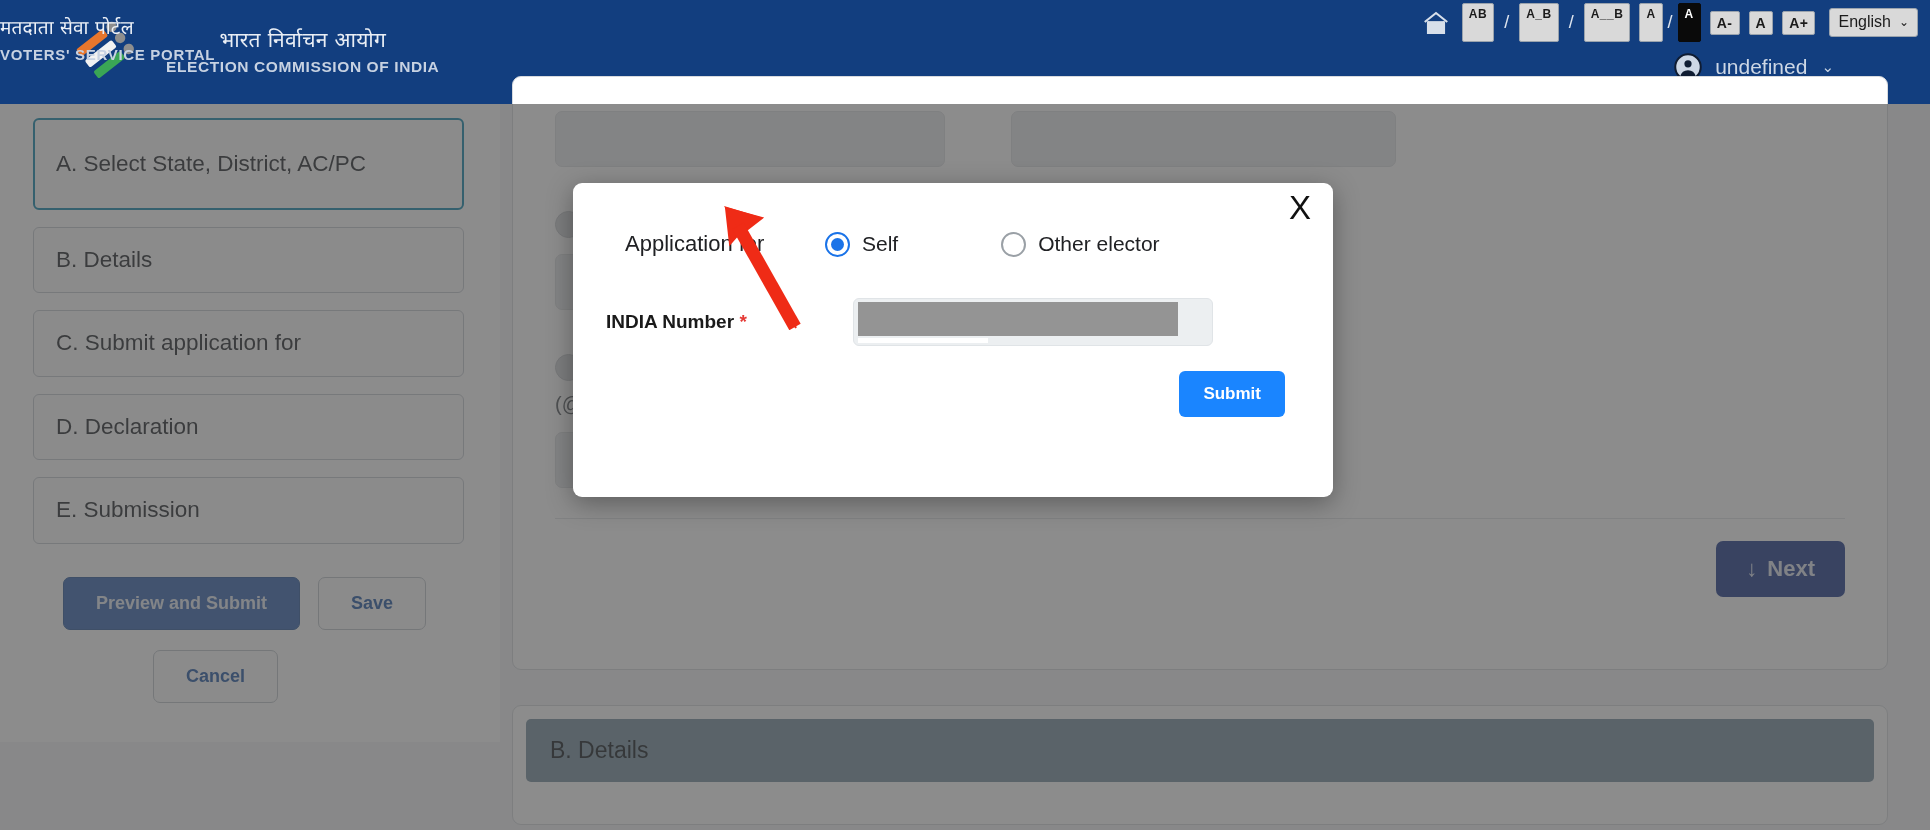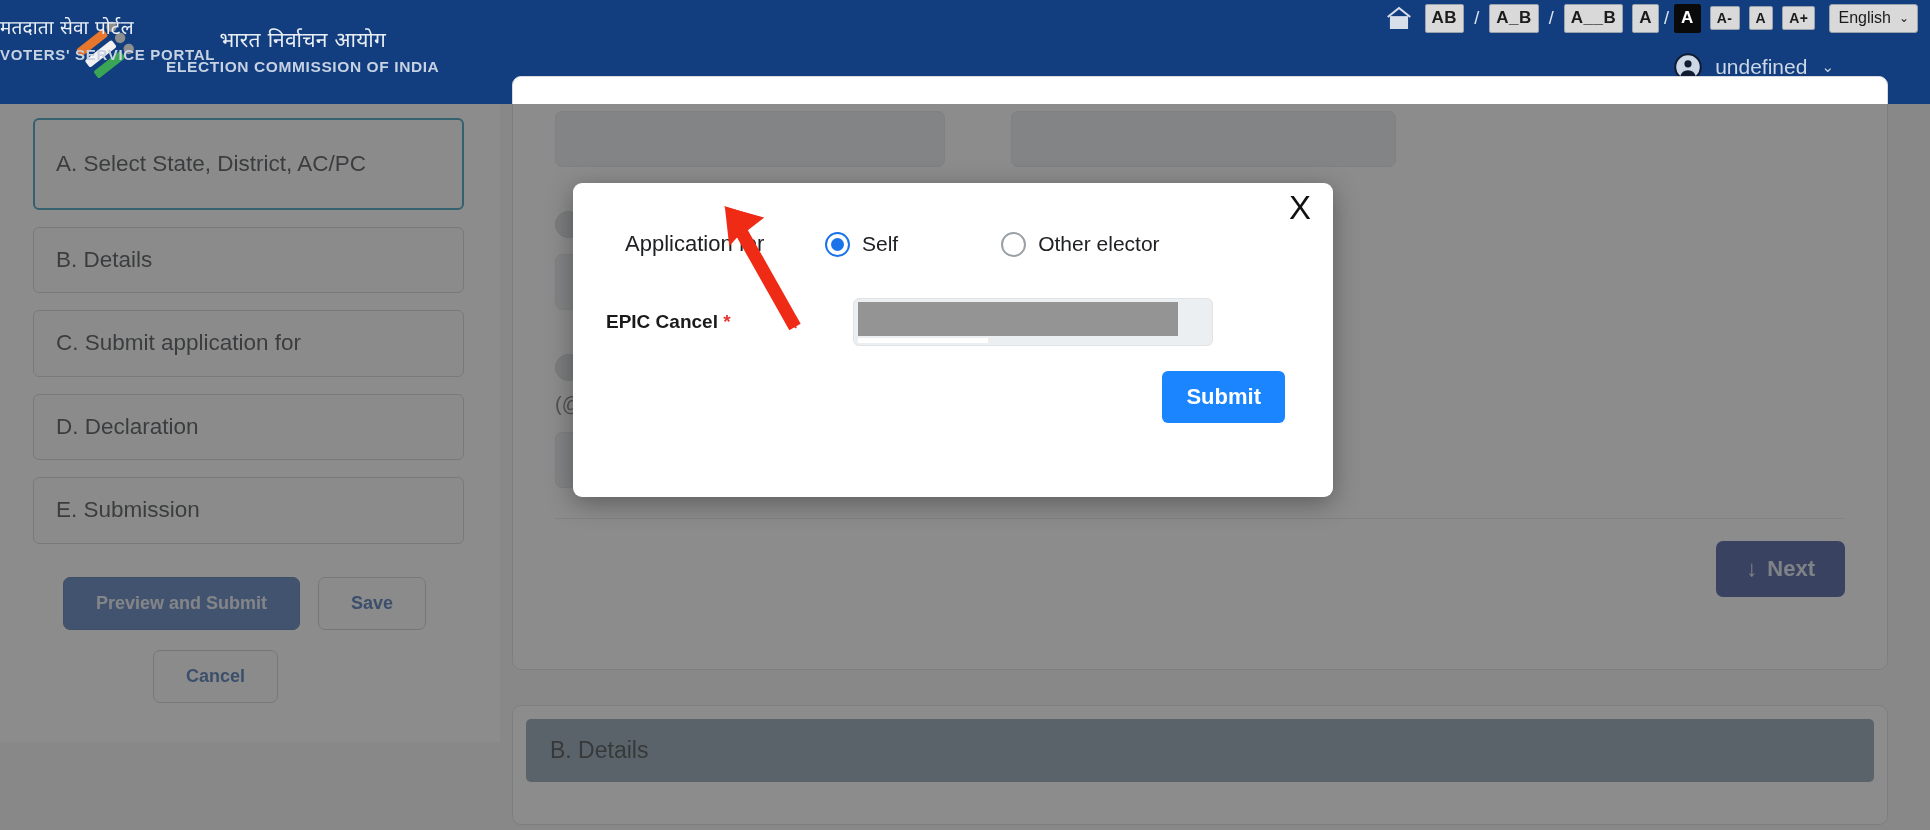--- a/index.html
+++ b/index.html
@@ -47,22 +47,22 @@
 
   
   .acc-bar {
     position: absolute; right: 12px; top: 3px;
     display: flex; align-items: center; gap: 9px;
   }
   .home-icon { width: 34px; height: 30px; display: block; }
   .acc-chip {
     background: #d9d9d9; color: #1b1b1b;
     border: 1px solid #9aa3ad; border-radius: 2px;
-    font-size: 17px; font-weight: 700; line-height: 1;
-    padding: 4px 6px 6px; font-family: "Liberation Sans", sans-serif;
+    font-size: 12px; font-weight: 700; line-height: 1;
+    padding: 4px 6px 21px; font-family: "Liberation Sans", sans-serif;
     letter-spacing: .5px;
   }
   .acc-chip.inv { background: #0a0a0a; color: #ffffff; border-color: #0a0a0a; }
   .acc-chip.sm { font-size: 14px; padding: 4px 6px; }
   .acc-sep { color: #dfe6ef; font-size: 18px; font-weight: 400; padding: 0 1px; }
   .acc-group { display: flex; align-items: center; gap: 4px; }
   .lang-select {
     background: #d9d9d9; color: #1b1b1b; border: 1px solid #9aa3ad;
     border-radius: 3px; font-size: 16px; padding: 4px 8px 5px;
     display: flex; align-items: center; gap: 8px; margin-left: 5px;
@@ -210,21 +210,21 @@
     position: absolute; left: 4px; top: 3px;
     width: 320px; height: 34px; background: #949494;
   }
   .epic-underline {
     position: absolute; left: 4px; top: 39px;
     width: 130px; height: 5px; background: #ffffff;
   }
   .modal-row3 { display: flex; justify-content: flex-end; padding: 25px 48px 0 0; }
   .btn-submit {
     background: #1a85ff; color: #ffffff; border: none; border-radius: 6px;
-    font-size: 22px; font-weight: 700; padding: 13px 24px; cursor: pointer;
+    font-size: 17px; font-weight: 700; padding: 13px 24px; cursor: pointer;
     font-family: "Liberation Sans", sans-serif;
   }
 
   
   .arrow-ann {
     position: absolute; z-index: 70;
     left: 700px; top: 200px; width: 140px; height: 130px;
     pointer-events: none;
   }
 </style>
@@ -369,21 +369,21 @@
         <span class="rdo-label">Self</span>
       </label>
       <label class="radio-opt second">
         <span class="rdo"></span>
         <span class="rdo-label">Other elector</span>
       </label>
     </div>
 
     <div class="modal-row2">
       <div class="epic-label">
-        <span>EPIC Cancel</span>
+        <span>INDIA Number</span>
         <span class="req">*</span>
       </div>
       <div class="epic-input" placeholder="">
         <div class="epic-redact"></div>
         <div class="epic-underline"></div>
       </div>
     </div>
 
     <div class="modal-row3">
       <button class="btn-submit">Submit</button>

